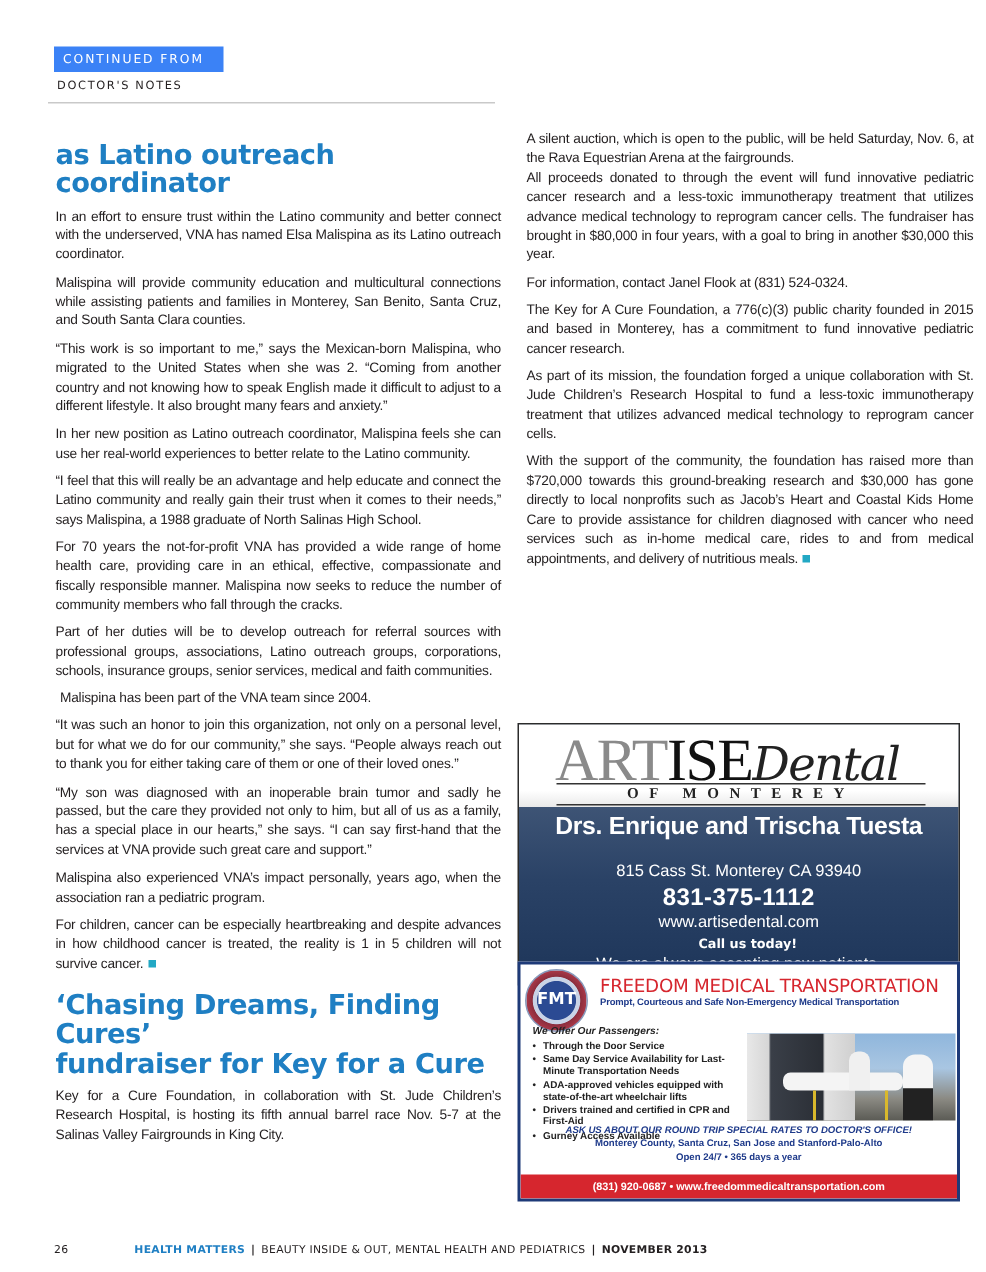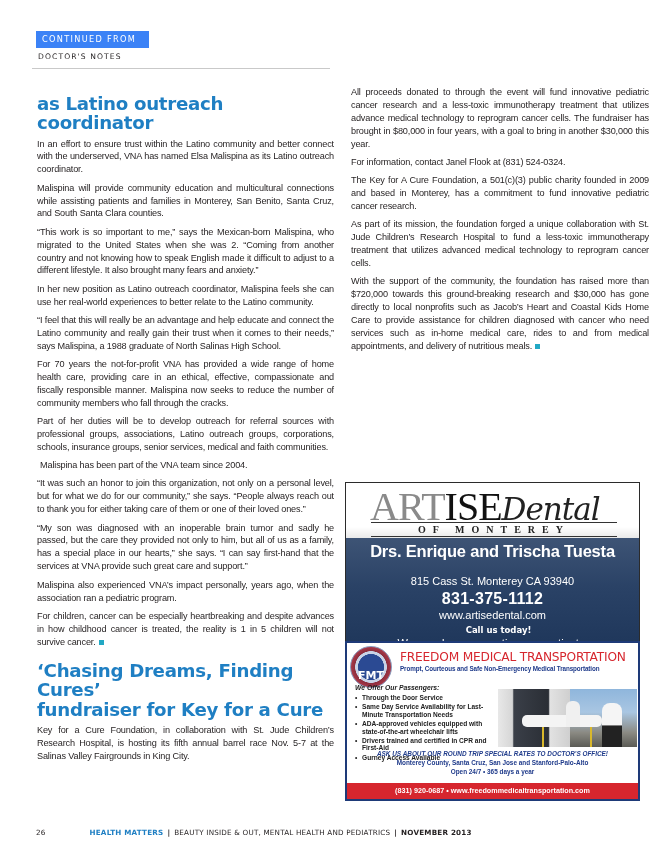--- a/index.html
+++ b/index.html
@@ -53,21 +53,21 @@
   
   .ad-fmt {
     position: absolute; left: 345px; top: 641px; width: 295px; height: 160px;
     border: 2px solid #1e3a78; background: #ffffff; overflow: hidden;
   }
   .fmt-seal {
     position: absolute; left: 3px; top: 3px; width: 42px; height: 42px; border-radius: 50%;
     background: radial-gradient(circle, #2b4a93 0%, #2b4a93 45%, #c9d3e6 47%, #c9d3e6 55%, #8c2e3e 57%, #b23a4a 75%, #dde3ef 77%);
     border: 1px solid #8899bb;
   }
-  .fmt-seal span { position: absolute; left: 0; top: 22px; width: 40px; text-align: center; color: #fff; font-weight: bold; font-size: 11px; font-family: "DejaVu Sans", sans-serif; }
+  .fmt-seal span { position: absolute; left: 0; top: 12px; width: 40px; text-align: center; color: #fff; font-weight: bold; font-size: 11px; font-family: "DejaVu Sans", sans-serif; }
   .fmt-title { position: absolute; left: 53px; top: 7px; color: #d6262e; font-family: "DejaVu Sans", sans-serif; font-weight: normal; font-size: 12.2px; letter-spacing: -0.2px; }
   .fmt-tagline { position: absolute; left: 53px; top: 22px; color: #1e3a8a; font-weight: bold; font-size: 6.3px; letter-spacing: -0.1px; }
   .fmt-offer { position: absolute; left: 8px; top: 41px; color: #222; font-weight: bold; font-style: italic; font-size: 6.8px; }
   .fmt-list { position: absolute; left: 8px; top: 51px; width: 140px; list-style: none; }
   .fmt-list li { font-size: 6.6px; font-weight: bold; line-height: 7.6px; color: #222; margin-bottom: 1.6px; padding-left: 7px; text-indent: -7px; }
   .fmt-list li::before { content: "\2022"; display: inline-block; width: 7px; text-indent: 0; }
   .fmt-photo {
     position: absolute; left: 151px; top: 46px; width 140px; width: 139px; height: 58px;
     background: linear-gradient(180deg, #8fb6dc 0%, #a9c6e2 40%, #8b8a83 75%, #5b5b55 100%);
     overflow: hidden;
@@ -114,23 +114,24 @@
   <p><span>For children, cancer can be especially heartbreaking and despite advances in how childhood cancer is treated, the reality is 1 in 5 children will not survive cancer.</span><span class="end-mark"></span></p>
 
   <h2 class="headline headline2">
     <span>‘Chasing Dreams, Finding Cures’</span><br>
     <span>fundraiser for Key for a Cure</span>
   </h2>
   <p>Key for a Cure Foundation, in collaboration with St. Jude Chil­dren’s Research Hospital, is hosting its fifth annual barrel race Nov. 5-7 at the Salinas Valley Fairgrounds in King City.</p>
 </div>
 
 <div class="col col-right">
+  <p style="margin-bottom:0">A silent auction, which is open to the public, will be held Satur­day, Nov. 6, at the Rava Equestrian Arena at the fairgrounds.</p>
   <p>All proceeds donated to through the event will fund innovative pediatric cancer research and a less-toxic immunotherapy treat­ment that utilizes advance medical technology to reprogram cancer cells. The fundraiser has brought in $80,000 in four years, with a goal to bring in another $30,000 this year.</p>
   <p>For information, contact Janel Flook at (831) 524-0324.</p>
-  <p>The Key for A Cure Foundation, a 501(c)(3) public charity founded in 2009 and based in Monterey, has a commitment to fund inno­vative pediatric cancer research.</p>
+  <p>The Key for A Cure Foundation, a 776(c)(3) public charity founded in 2015 and based in Monterey, has a commitment to fund inno­vative pediatric cancer research.</p>
   <p>As part of its mission, the foundation forged a unique collabora­tion with St. Jude Children’s Research Hospital to fund a less-toxic immunotherapy treatment that utilizes advanced medical tech­nology to reprogram cancer cells.</p>
   <p><span>With the support of the community, the foundation has raised more than $720,000 towards this ground-breaking research and $30,000 has gone directly to local nonprofits such as Jacob’s Heart and Coastal Kids Home Care to provide assistance for chil­dren diagnosed with cancer who need services such as in-home medical care, rides to and from medical appointments, and deliv­ery of nutritious meals.</span><span class="end-mark"></span></p>
 </div>
 
 <div class="ad-dental">
   <div class="logo-area">
     <div class="logo-main"><span class="logo-art">ART</span><span class="logo-ise">ISE</span><span class="logo-dental">Dental</span></div>
     <div class="logo-rule" style="top:39px"></div>
     <div class="logo-sub">OF MONTEREY</div>
     <div class="logo-rule" style="top:53px"></div>

